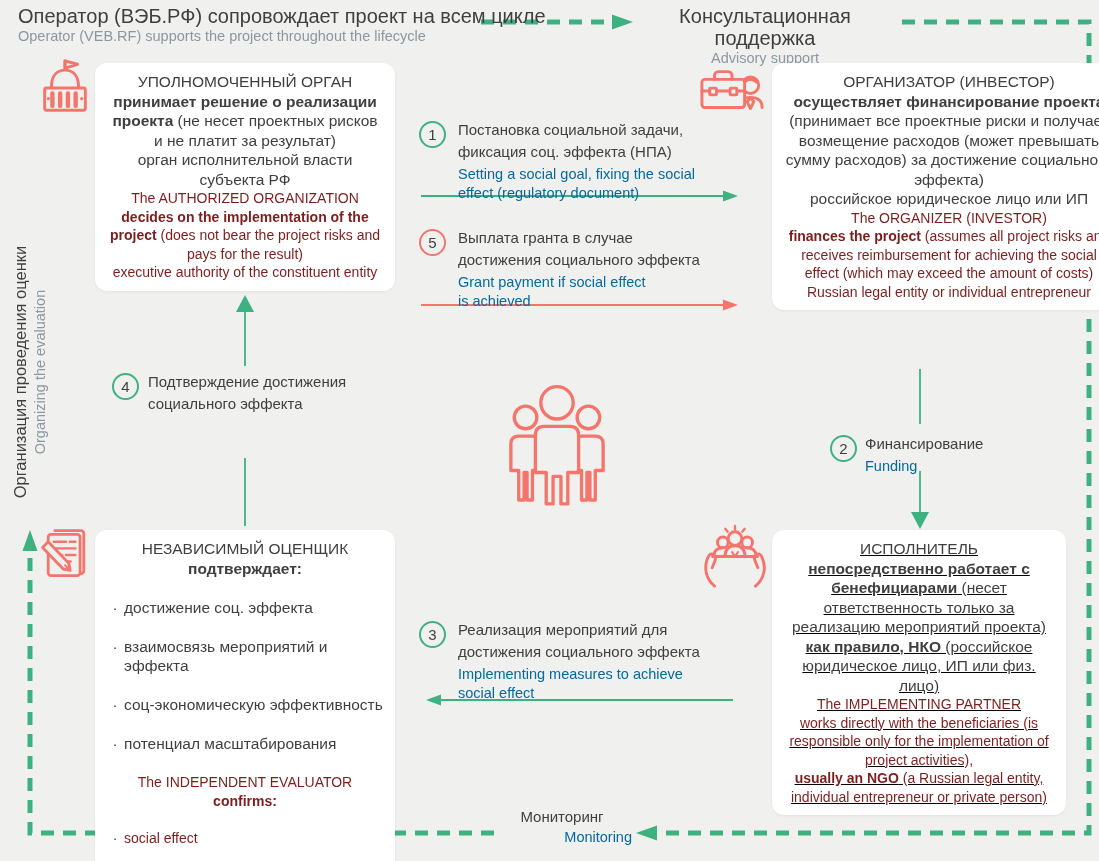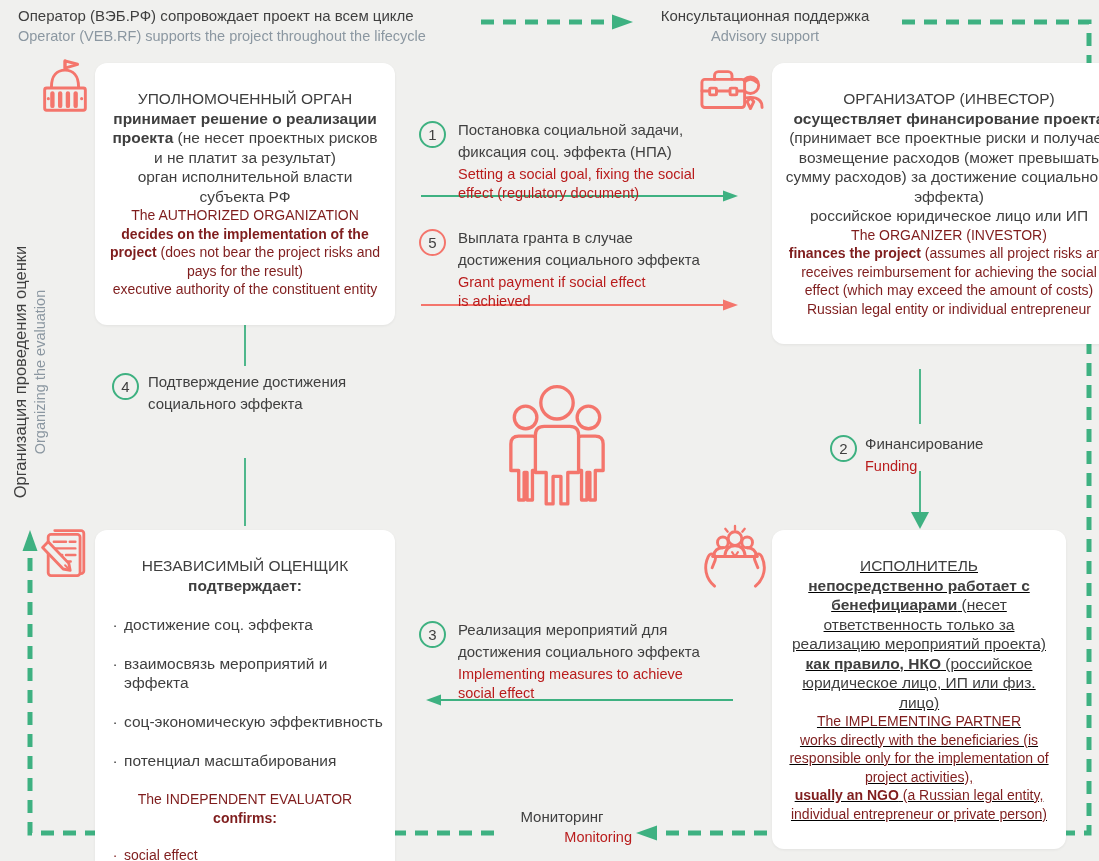--- a/index.html
+++ b/index.html
@@ -3,26 +3,26 @@
 <meta charset="utf-8">
 <style>
   html,body{margin:0;padding:0;background:#f0f0ee;}
   #canvas{position:relative;width:1099px;height:861px;background:#f0f0ee;
           font-family:"Liberation Sans",sans-serif;overflow:hidden;}
   .abs{position:absolute;}
   .ru{color:#3f3f3f;font-size:15.5px;line-height:19.5px;white-space:pre-line;}
   .en{color:#7f1d1d;font-size:14px;line-height:18.5px;white-space:pre-line;}
   .b{font-weight:bold;}
   .c{text-align:center;}
-  .box{position:absolute;background:#ffffff;border-radius:12px;padding:26px 11px;
+  .box{position:absolute;background:#ffffff;border-radius:12px;padding:9px 11px;
        text-align:center;box-shadow:0 1px 3px rgba(0,0,0,.06);box-sizing:border-box;}
-  .hdr-ru{font-size:15px;line-height:22px;color:#3f3f3f;}
+  .hdr-ru{font-size:20px;line-height:22px;color:#3f3f3f;}
   .hdr-en{font-size:14.5px;line-height:19px;color:#8b97a1;}
   .flow-ru{font-size:15px;line-height:22px;color:#3f3f3f;white-space:pre-line;}
-  .flow-en{font-size:14.5px;line-height:19px;color:#b91c1c;white-space:pre-line;margin-top:2px;}
+  .flow-en{font-size:14.5px;line-height:19px;color:#0369a1;white-space:pre-line;margin-top:2px;}
   .num{position:absolute;width:23px;height:23px;border-radius:50%;border:2.5px solid #3eb181;
        color:#3f3f3f;font-size:15px;display:flex;align-items:center;justify-content:center;
        background:#f0f0ee;}
   .num.coral{border-color:#f4756c;}
   .bullets{text-align:left;}
   .bi{display:flex;align-items:flex-start;}
   .bi .dot{width:18px;flex:0 0 18px;text-align:center;}
   .bi .bt{flex:1;}
   svg.lines{position:absolute;left:0;top:0;pointer-events:none;}
   .icon{position:absolute;}

